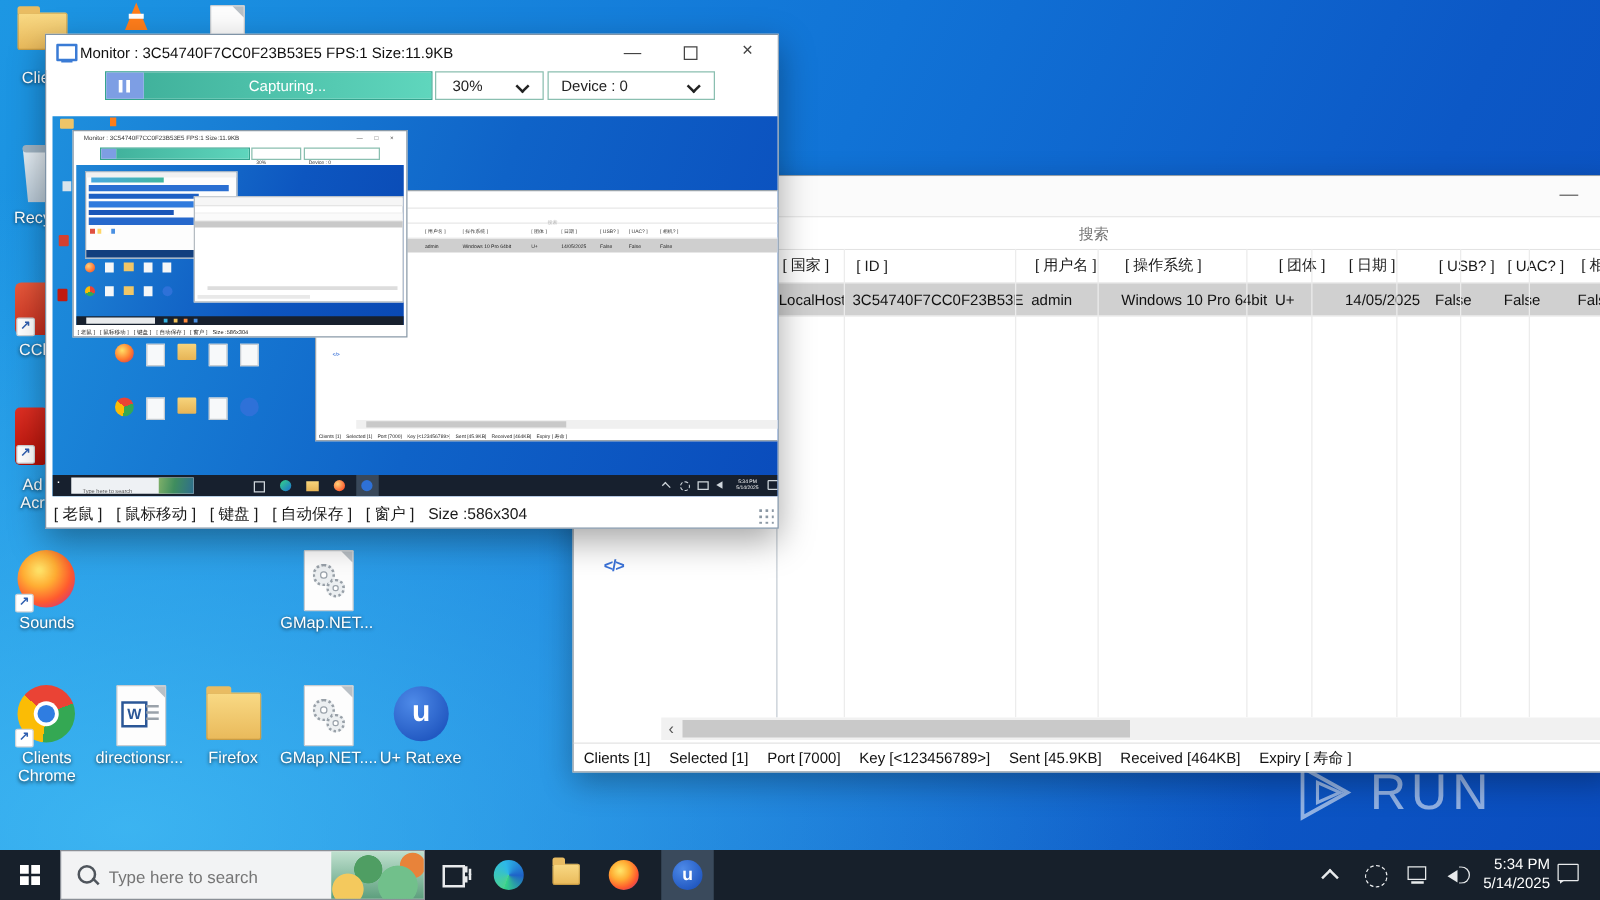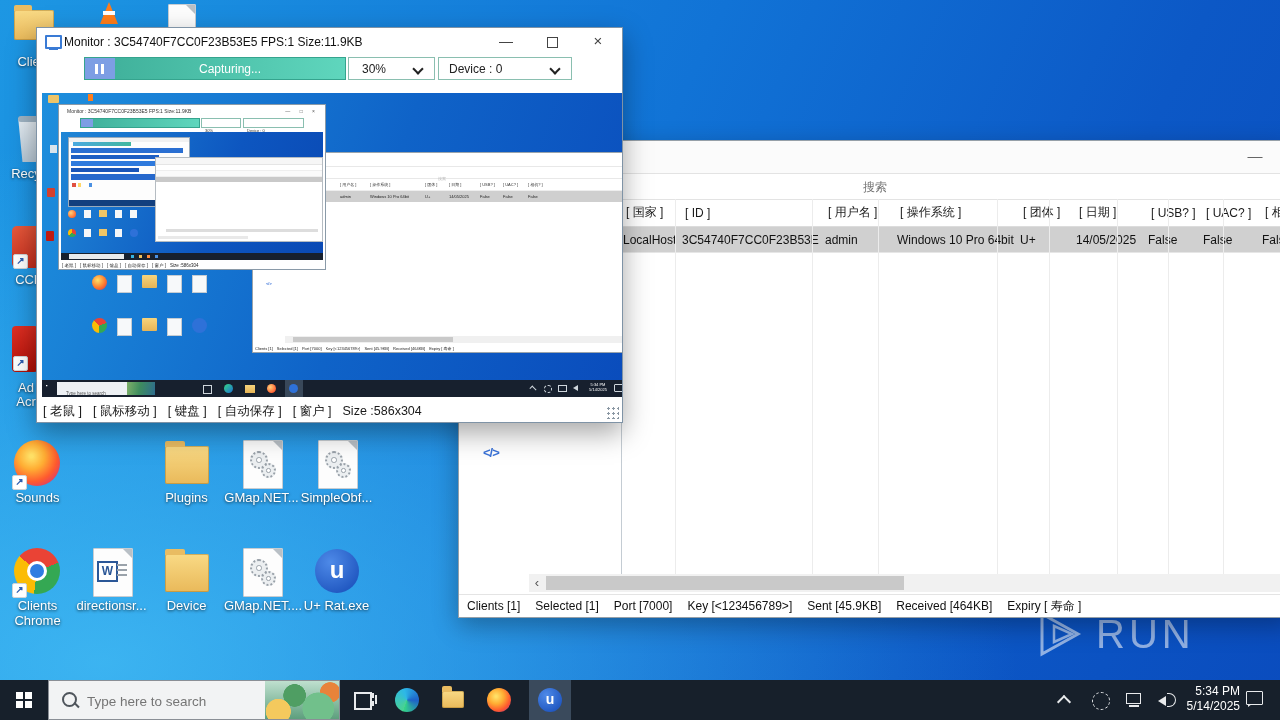--- a/index.html
+++ b/index.html
@@ -62,56 +62,45 @@
     <div class="shortcut abs" style="left:13px;top:34px;">↗</div>
     <div class="dlabel abs" style="left:-10px;top:58px;width:72px;">Ad</div>
     <div class="dlabel abs" style="left:-10px;top:72px;width:72px;">Acr</div>
   </div>
 
   <div class="abs" style="left:0;top:438px;width:75px;height:72px;z-index:1;">
     <div class="abs" style="left:14px;top:2px;width:46px;height:46px;border-radius:50%;background:radial-gradient(circle at 38% 35%,#ffe066 4%,#ffad33 32%,#ff5a2e 62%,#c72e8a 92%);"></div>
     <div class="shortcut abs" style="left:12px;top:37px;">↗</div>
     <div class="dlabel abs" style="left:0;top:52px;width:75px;">Sounds</div>
   </div>
-  <div class="abs" style="left:149px;top:438px;width:75px;height:72px;z-index:1;">
-    <div class="folder abs" style="left:16px;top:8px;width:44px;height:38px;"></div>
-    <div class="dlabel abs" style="left:0;top:52px;width:75px;">Plugins</div>
-  </div>
   <div class="abs" style="left:224px;top:438px;width:75px;height:72px;z-index:1;">
     <div class="page abs" style="left:19px;top:2px;width:38px;height:47px;">
       <div class="gear" style="left:6px;top:10px;width:14px;height:14px;"></div>
       <div class="gear" style="left:17px;top:22px;width:11px;height:11px;"></div>
     </div>
     <div class="dlabel abs" style="left:0;top:52px;width:75px;">GMap.NET...</div>
-  </div>
-  <div class="abs" style="left:299px;top:438px;width:75px;height:72px;z-index:1;">
-    <div class="page abs" style="left:19px;top:2px;width:38px;height:47px;">
-      <div class="gear" style="left:6px;top:10px;width:14px;height:14px;"></div>
-      <div class="gear" style="left:17px;top:22px;width:11px;height:11px;"></div>
-    </div>
-    <div class="dlabel abs" style="left:0;top:52px;width:75px;">SimpleObf...</div>
   </div>
 
   <div class="abs" style="left:0;top:546px;width:75px;height:90px;z-index:1;">
     <div class="abs" style="left:14px;top:2px;width:46px;height:46px;border-radius:50%;background:conic-gradient(from -50deg,#ea4335 0 33%,#34a853 0 66%,#fbbc05 0 100%);"></div>
     <div class="abs" style="left:27px;top:15px;width:20px;height:20px;border-radius:50%;background:#fff;"></div>
     <div class="abs" style="left:30px;top:18px;width:14px;height:14px;border-radius:50%;background:#2f7de1;"></div>
     <div class="shortcut abs" style="left:12px;top:37px;">↗</div>
     <div class="dlabel abs" style="left:0;top:52px;width:75px;">Clients Chrome</div>
   </div>
   <div class="abs" style="left:74px;top:546px;width:75px;height:72px;z-index:1;">
     <div class="page abs" style="left:19px;top:2px;width:38px;height:47px;">
       <div class="abs" style="left:3px;top:12px;width:17px;height:17px;background:#fff;border:2px solid #2b5797;color:#2b5797;font-weight:bold;font-size:12px;line-height:16px;text-align:center;">W</div>
       <div class="abs" style="left:23px;top:15px;width:10px;height:2px;background:#9aa2aa;box-shadow:0 5px 0 #9aa2aa,0 10px 0 #9aa2aa;"></div>
     </div>
     <div class="dlabel abs" style="left:0;top:52px;width:75px;">directionsr...</div>
   </div>
   <div class="abs" style="left:149px;top:546px;width:75px;height:72px;z-index:1;">
     <div class="folder abs" style="left:16px;top:8px;width:44px;height:38px;"></div>
-    <div class="dlabel abs" style="left:0;top:52px;width:75px;">Device</div>
+    <div class="dlabel abs" style="left:0;top:52px;width:75px;">Firefox</div>
   </div>
   <div class="abs" style="left:224px;top:546px;width:75px;height:72px;z-index:1;">
     <div class="page abs" style="left:19px;top:2px;width:38px;height:47px;">
       <div class="gear" style="left:6px;top:10px;width:14px;height:14px;"></div>
       <div class="gear" style="left:17px;top:22px;width:11px;height:11px;"></div>
     </div>
     <div class="dlabel abs" style="left:0;top:52px;width:75px;">GMap.NET....</div>
   </div>
   <div class="abs" style="left:299px;top:546px;width:75px;height:72px;z-index:1;">
     <div class="abs" style="left:16px;top:3px;width:44px;height:44px;border-radius:50%;background:radial-gradient(circle at 35% 30%,#4e8ae8,#2259c2 75%);color:#fff;font-weight:bold;font-size:24px;line-height:42px;text-align:center;">u</div>

